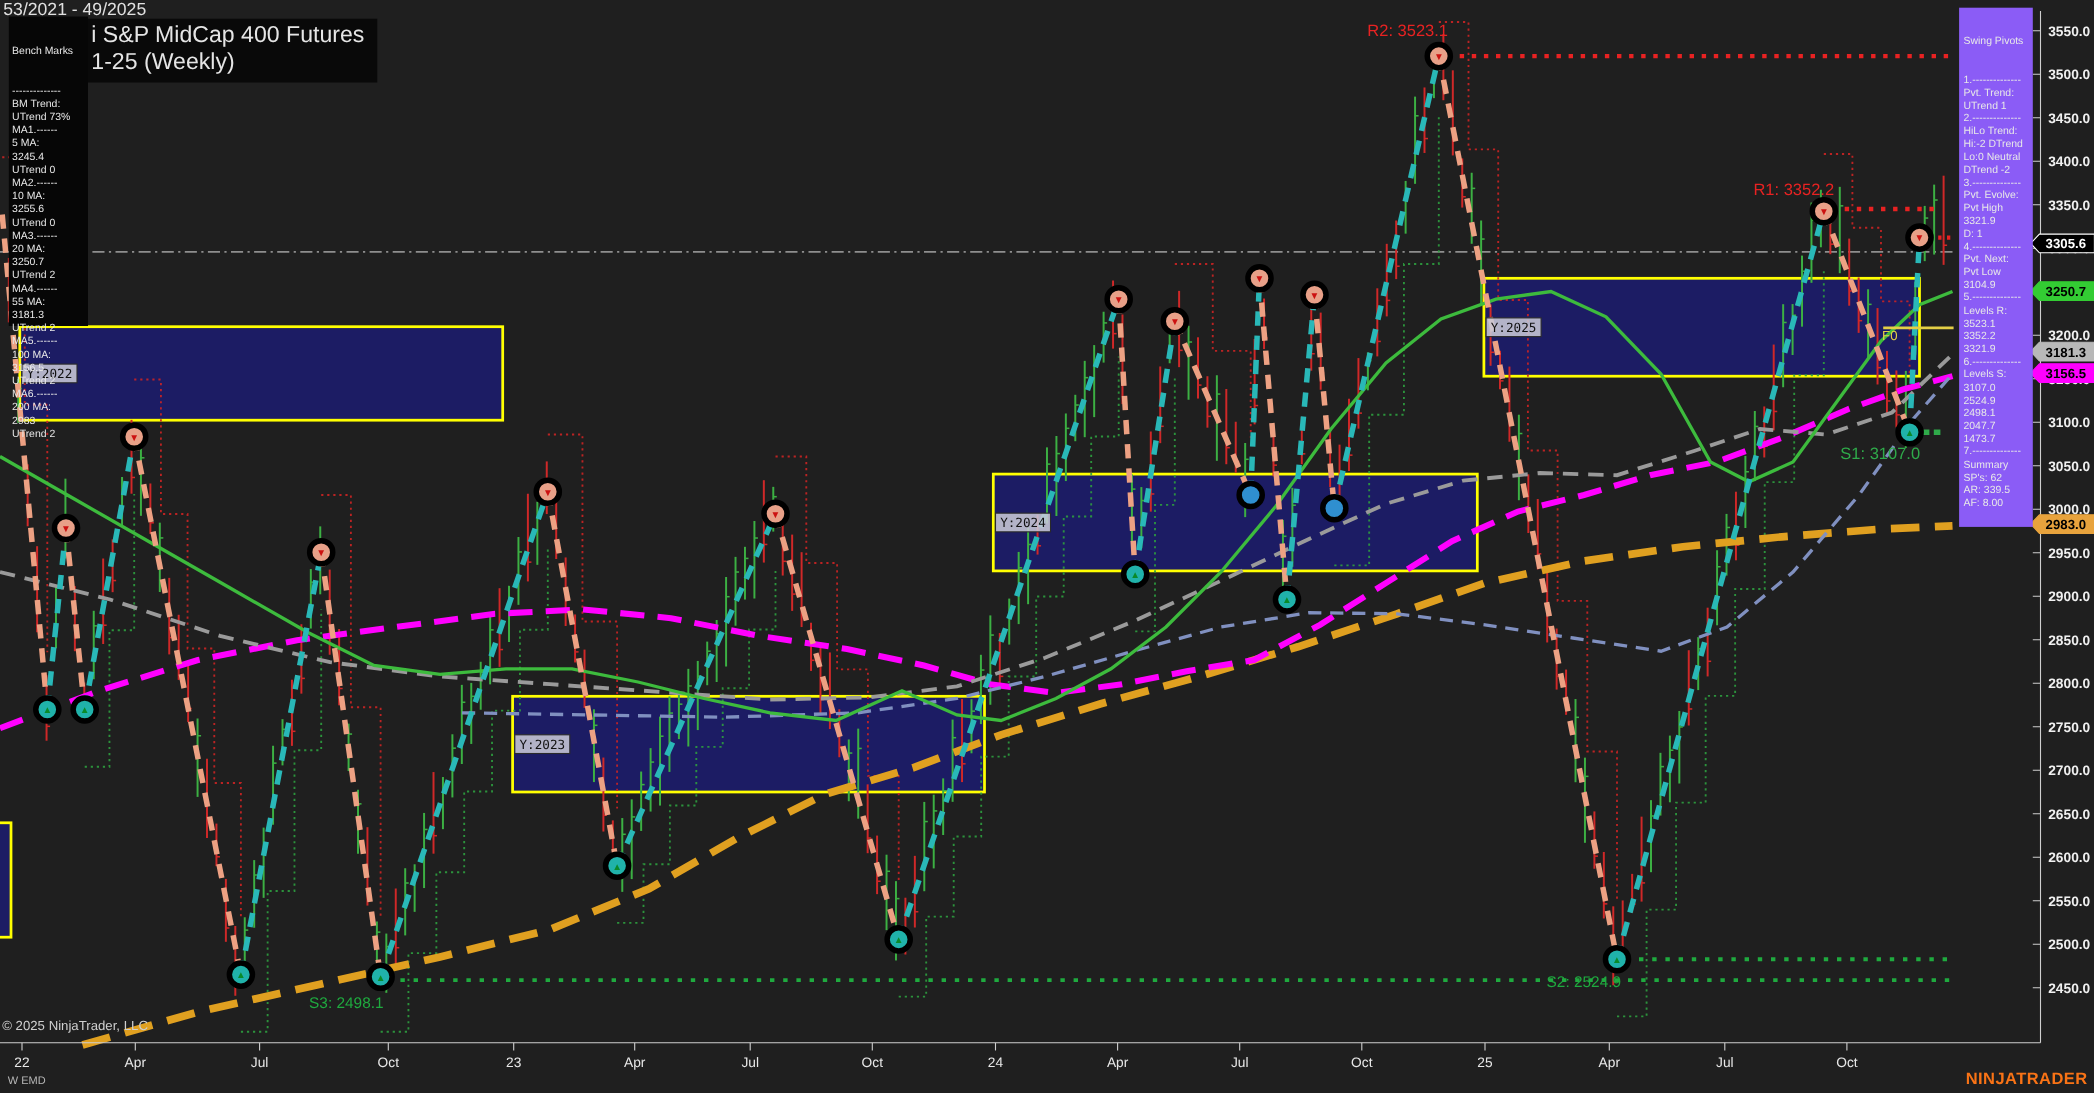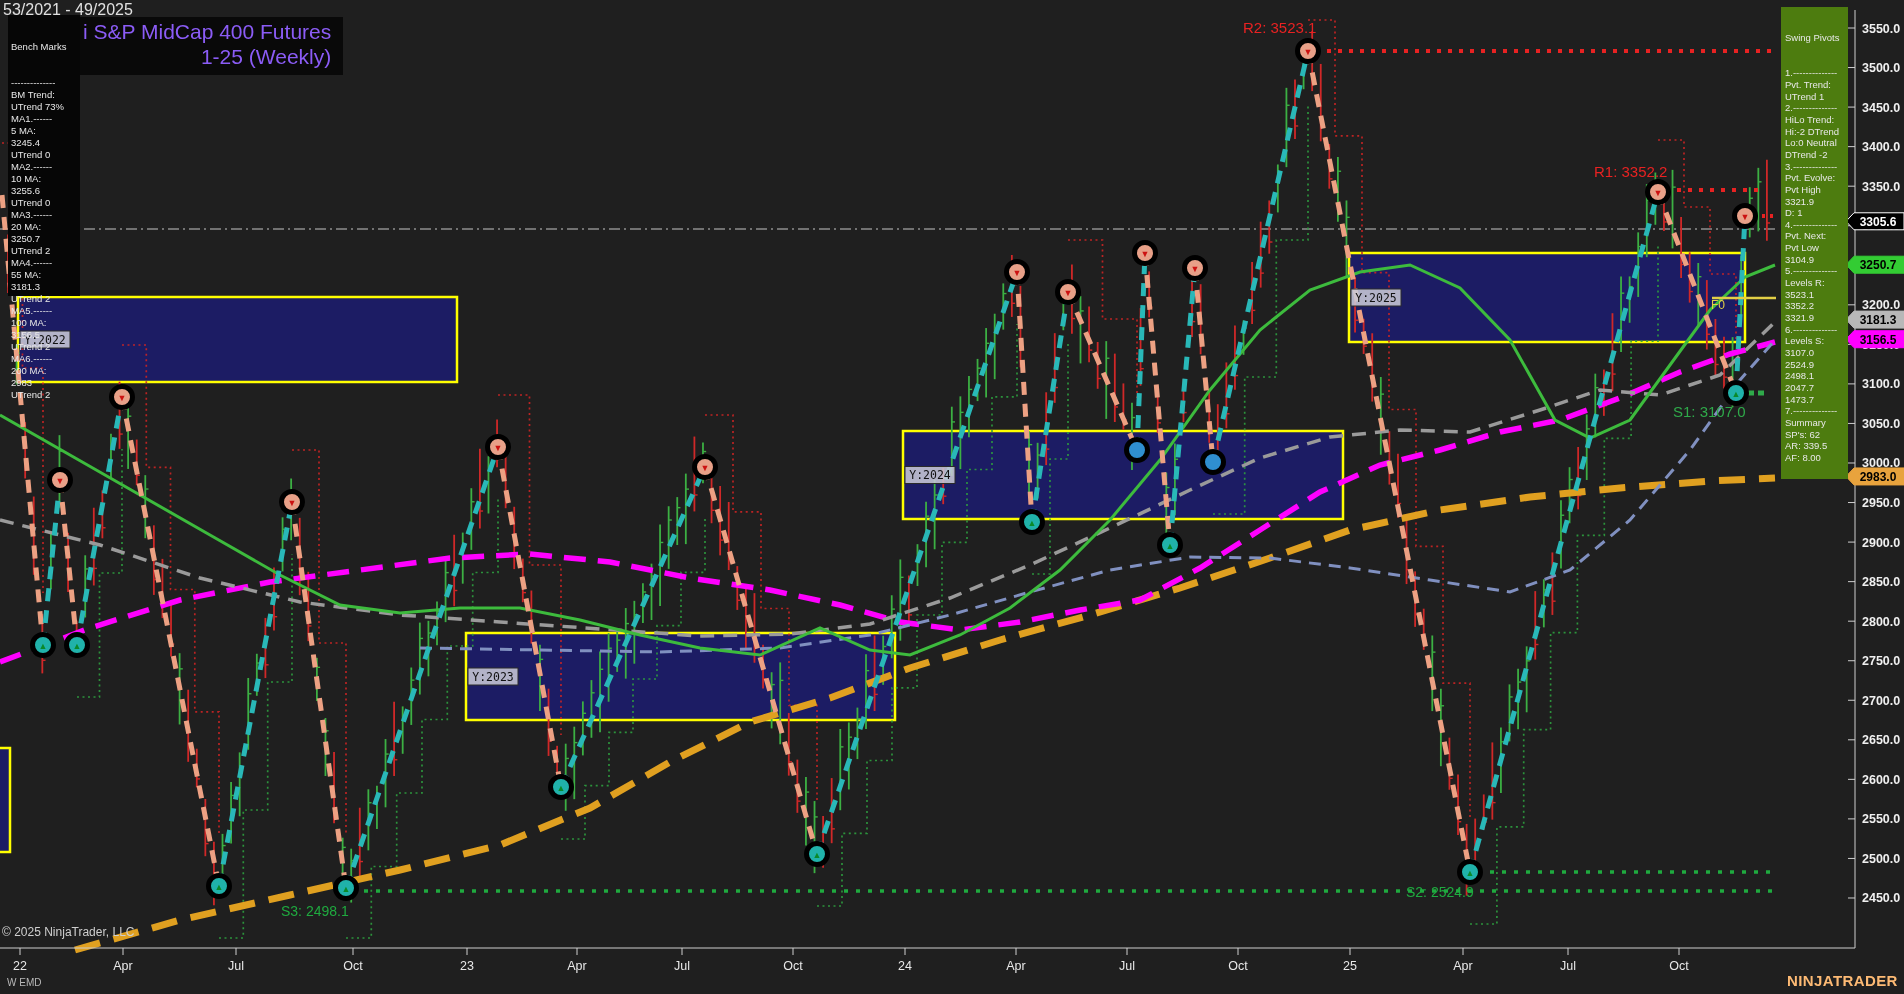--- a/index.html
+++ b/index.html
@@ -2,28 +2,28 @@
 <html><head>
 <meta charset="utf-8">
 <style>
   html,body{margin:0;padding:0;background:#1f1f1f;width:1904px;height:994px;overflow:hidden;}
   body{position:relative;font-family:"Liberation Sans",sans-serif;}
   #chart-wrap{position:absolute;left:0;top:0;width:1540px;height:994px;}
   .panel{position:absolute;color:#e8e8e8;font-size:9.5px;white-space:pre;z-index:10;}
   .panel .pline{overflow:hidden;}
   #benchmarks-panel{left:8px;top:15px;width:66px;padding:2px 3px 4px 3px;line-height:12px;
     background:linear-gradient(to bottom,#060606 0,#060606 281px,rgba(0,0,0,0) 281px);}
-  #swing-panel{left:1781px;top:7px;width:60px;padding:2px 3px 4px 4px;line-height:11.65px;background:#4d7c0f;}
-  #title-block{position:absolute;left:73px;top:17px;background:rgba(8,8,8,0.93);padding:2px 12px 6px 10px;z-index:9;color:#8b5cf6;text-align:right;}
+  #swing-panel{left:1781px;top:7px;width:60px;padding:2px 3px 4px 4px;line-height:11.65px;background:#8b5cf6;}
+  #title-block{position:absolute;left:73px;top:17px;background:rgba(8,8,8,0.93);padding:2px 12px 6px 10px;z-index:9;color:#e5e5e5;}
   #title-line1{font-size:21px;line-height:25px;}
   #title-line2{font-size:21px;line-height:25px;}
   #range-label{position:absolute;left:3px;top:1px;font-size:16px;color:#e0e0e0;z-index:11;}
   #copyright{position:absolute;left:2px;top:925px;font-size:12px;color:#cfcfcf;z-index:8;}
   #interval-label{position:absolute;left:7px;top:977px;font-size:10px;color:#b8b8b8;z-index:8;}
-  #brand-logo{position:absolute;left:1787px;top:972px;font-size:15px;font-weight:bold;letter-spacing:.4px;color:#fdba74;z-index:8;}
+  #brand-logo{position:absolute;left:1787px;top:972px;font-size:15px;font-weight:bold;letter-spacing:.4px;color:#f97316;z-index:8;}
 </style>
 </head>
 <body>
 
 <div id="chart-wrap"><svg width="1904" height="994">
       <rect x="0" y="0" width="1904" height="994" fill="#1f1f1f"></rect>
       <line x1="0" y1="229" x2="1776" y2="229" stroke="#8e8e8e" stroke-width="1.6" stroke-dasharray="11 4 2 4"></line>
       <rect x="-60" y="748" width="70" height="104" fill="#1c1c64" stroke="#ffff00" stroke-width="2.5"></rect>
       <rect x="18" y="297" width="439" height="85" fill="#1c1c64" stroke="#ffff00" stroke-width="2.5"></rect>
       <rect x="466" y="633" width="429" height="87" fill="#1c1c64" stroke="#ffff00" stroke-width="2.5"></rect>

